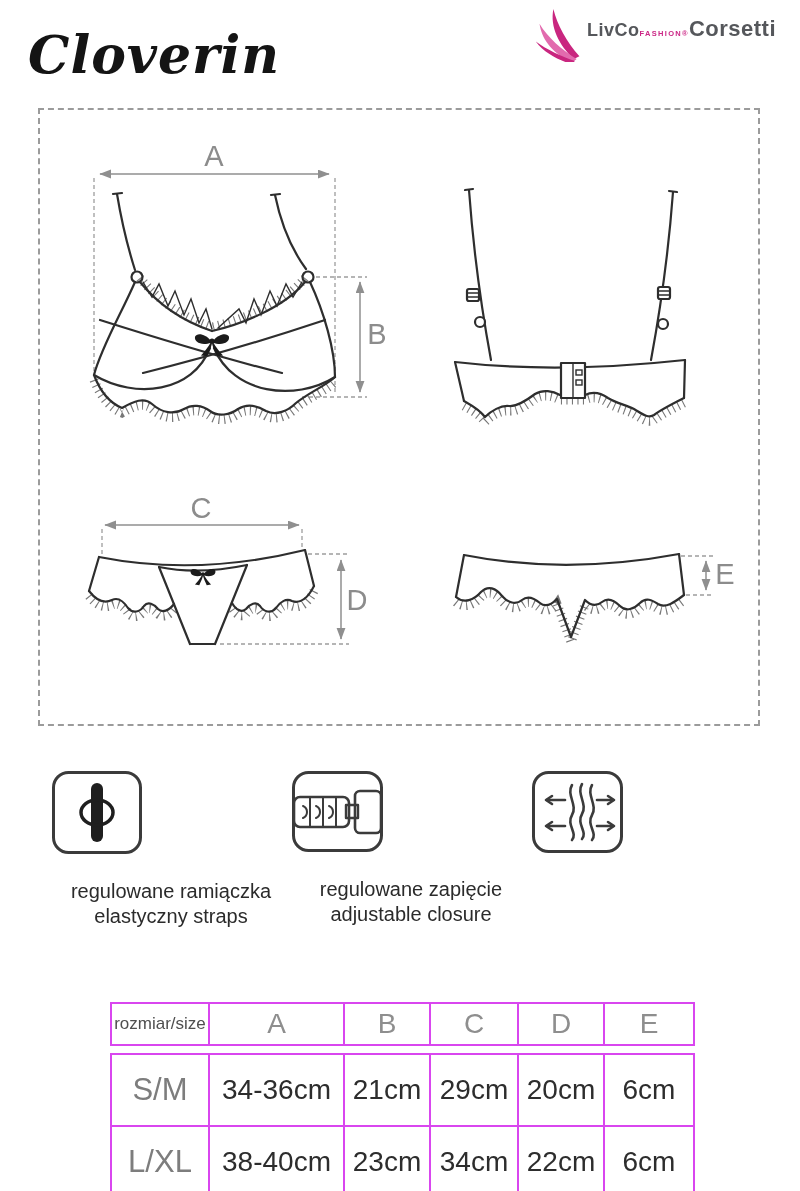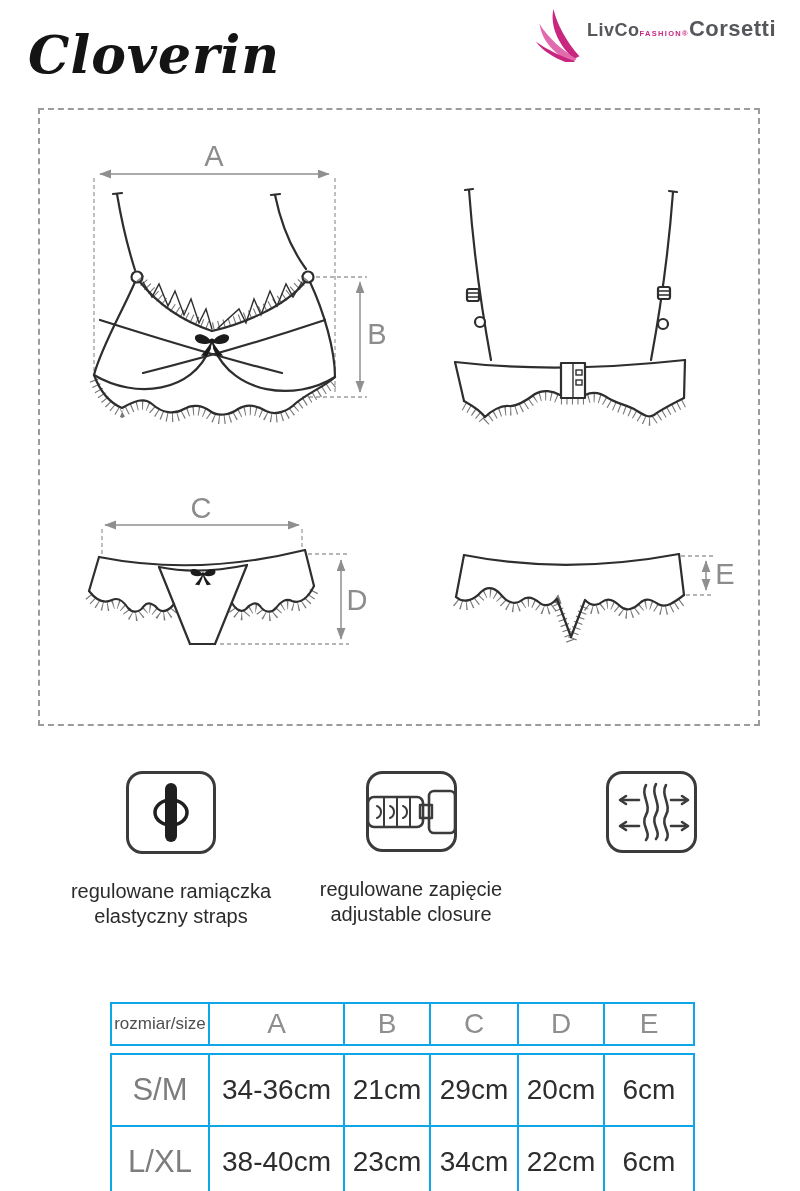--- a/index.html
+++ b/index.html
@@ -25,29 +25,29 @@
   .g-thin{stroke:#2e2e2e;stroke-width:1.4;fill:none;stroke-linecap:round;}
   .g-fill{fill:#1b1b1b;stroke:none;}
   .g-white{fill:#fff;}
   .fringe{stroke:#2e2e2e;stroke-width:9;fill:none;stroke-dasharray:1.1 4.4;opacity:.65;}
   .dim{stroke:#8f8f8f;stroke-width:1.5;fill:none;}
   .dim-dash{stroke:#9d9d9d;stroke-width:1.3;fill:none;stroke-dasharray:4 3;}
   .dim-label{position:absolute;width:38px;text-align:center;font-size:29px;color:#8c8c8c;}
 
   
   .features{position:absolute;left:51px;top:770px;display:flex;}
-  .feature{width:240px;display:flex;flex-direction:column;align-items:center;}
+  .feature{width:240px;display:flex;flex-direction:column;}
   .feature svg{margin-bottom:24px;}
   .icon-stroke{stroke:#3b3b3b;fill:none;stroke-linecap:round;stroke-linejoin:round;}
   .caption{font-size:20px;color:#2b2b2b;text-align:center;line-height:1.25;}
 
   
   .sizes{position:absolute;left:110px;top:1002px;width:583px;}
   .sizes table{border-collapse:collapse;table-layout:fixed;width:583px;}
-  .sizes td{border:2px solid #0ea5e9;text-align:center;vertical-align:middle;background:#fff;}
+  .sizes td{border:2px solid #d946ef;text-align:center;vertical-align:middle;background:#fff;}
   .t-head td{height:38px;}
   .t-body{margin-top:7px;}
   .t-body td{height:68px;}
   .corner{font-size:17px;color:#4f4f4f;}
   .col-letter{font-size:28px;color:#8e8e8e;font-weight:400;}
   .size-cell{font-size:31px;color:#7d7d7d;}
   .val{font-size:28px;color:#2d2d2d;}
 </style>
 </head>
 <body>

